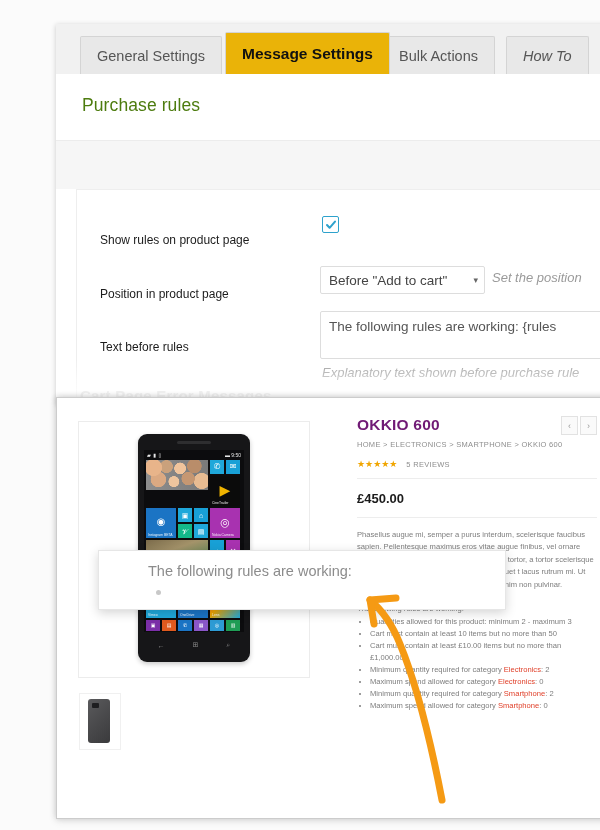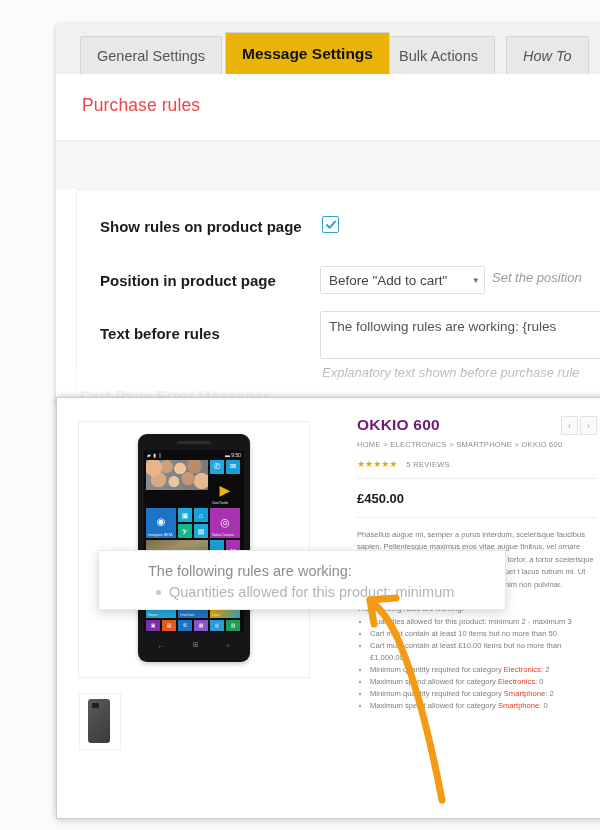--- a/index.html
+++ b/index.html
@@ -34,33 +34,34 @@
     background:#eab308;color:#111;font-weight:bold;font-size:15.5px;
     top:8px;height:42px;border-color:#d4d4d4;z-index:4;
   }
   #tab0{left:24px;}
   #tab1{left:169px;}
   #tab2{left:326px;}
   #tab3{left:450px;font-style:italic;}
 
   .panel-body{position:absolute;left:0;top:50px;right:0;bottom:0;background:#fff;}
   .section-title{
-    position:absolute;left:26px;top:21px;font-size:17.5px;color:#ef4444;
+    position:absolute;left:26px;top:21px;font-size:17.5px;color:#4d7c0f;
     letter-spacing:.1px;
   }
   .section-sep{position:absolute;left:0;right:0;top:66px;height:1px;background:#ececec;}
   .grey-strip{position:absolute;left:0;right:0;top:67px;height:48px;background:#f6f6f6;}
 
   .form-card{
     position:absolute;left:20px;top:115px;right:0px;bottom:0;
     background:#ffffff;border-top:1px solid #eee;border-left:1px solid #eee;
   }
   .flabel{
-    position:absolute;left:23px;font-size:15px;color:#1c1c1c;font-weight:bold;
+    position:absolute;left:23px;font-size:12px;color:#1c1c1c;font-weight:normal;
     white-space:nowrap;
+    margin-top:15px;
   }
   .checkbox{
     position:absolute;width:17px;height:17px;box-sizing:border-box;
     border:1px solid #2ea2cc;background:#fff;border-radius:2px;
     display:flex;align-items:center;justify-content:center;
   }
   .checkbox svg{display:block;}
   .select{
     position:absolute;box-sizing:border-box;height:28px;width:165px;
     border:1px solid #ddd;background:#fff;border-radius:2px;
@@ -393,19 +394,18 @@
         <li>Minimum quantity required for category <span class="cat" style="color: rgb(224, 64, 42);">Smartphone</span>: 2</li>
         <li>Maximum spend allowed for category <span class="cat" style="color: rgb(224, 64, 42);">Smartphone</span>: 0</li>
       </ul>
 
   </div>
 </div>
 
 <div class="callout">
   <div class="c1">The following rules are working:</div>
   <div class="bullet"></div>
-  <div class="c2">Quantities allowed for this product: minimum</div>
 </div>
 
 <svg class="arrow-svg" viewBox="0 0 130 260">
   <path id="arrow-path" d="M112 252 C 102 200, 88 140, 70 96 C 62 76, 52 62, 40 52" stroke="#f59a14" stroke-width="7" fill="none" stroke-linecap="round"></path>
   <path id="arrow-head" d="M40 52 L 44 76 M40 52 L 66 50" stroke="#f59a14" stroke-width="7" fill="none" stroke-linecap="round"></path>
 </svg>
 
 </body></html>

